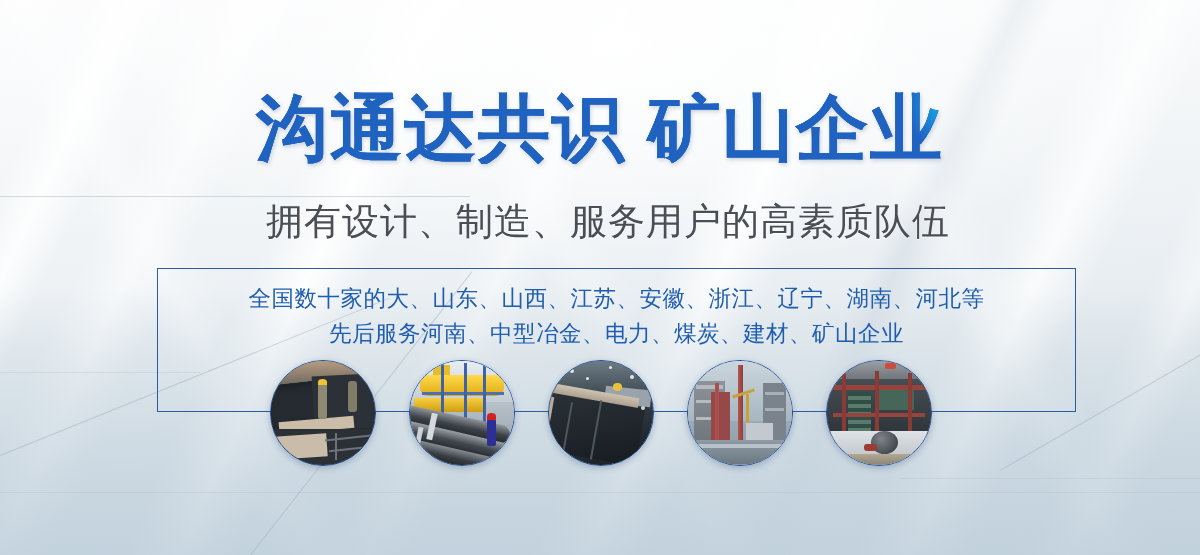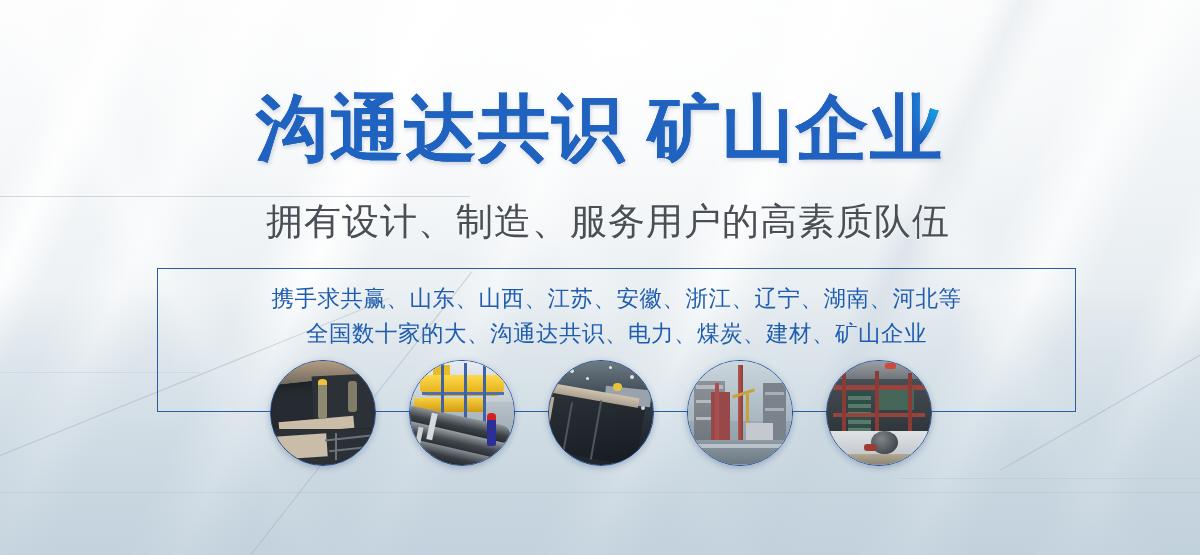--- a/index.html
+++ b/index.html
@@ -240,22 +240,22 @@
   <div class="facet-diag" style="left:250px; top:555px; width:360px; transform: rotate(-52deg);"></div>
   <div class="facet-diag" style="left:1000px;top:470px; width:260px; transform: rotate(-30deg);"></div>
 
   <div class="headline">沟通达共识 矿山企业</div>
 
   <div class="subtitle">拥有设计、制造、服务用户的高素质队伍</div>
 
   <div class="panel"></div>
 
   <div class="panel-text">
-    <span class="l1">携手求共赢、山东、山西、江苏、安徽、浙江、辽宁、湖南、河北等</span>
-    <span class="l2">全国数十家的大、沟通达共识、电力、煤炭、建材、矿山企业</span>
+    <span class="l1">全国数十家的大、山东、山西、江苏、安徽、浙江、辽宁、湖南、河北等</span>
+    <span class="l2">先后服务河南、中型冶金、电力、煤炭、建材、矿山企业</span>
   </div>
 
   <div class="circles">
 
     <div class="circle">
       <div class="photo p1">
         <span class="sky"></span>
           <span class="plateA"></span>
           <span class="plateB"></span>
         <span class="board"></span>

